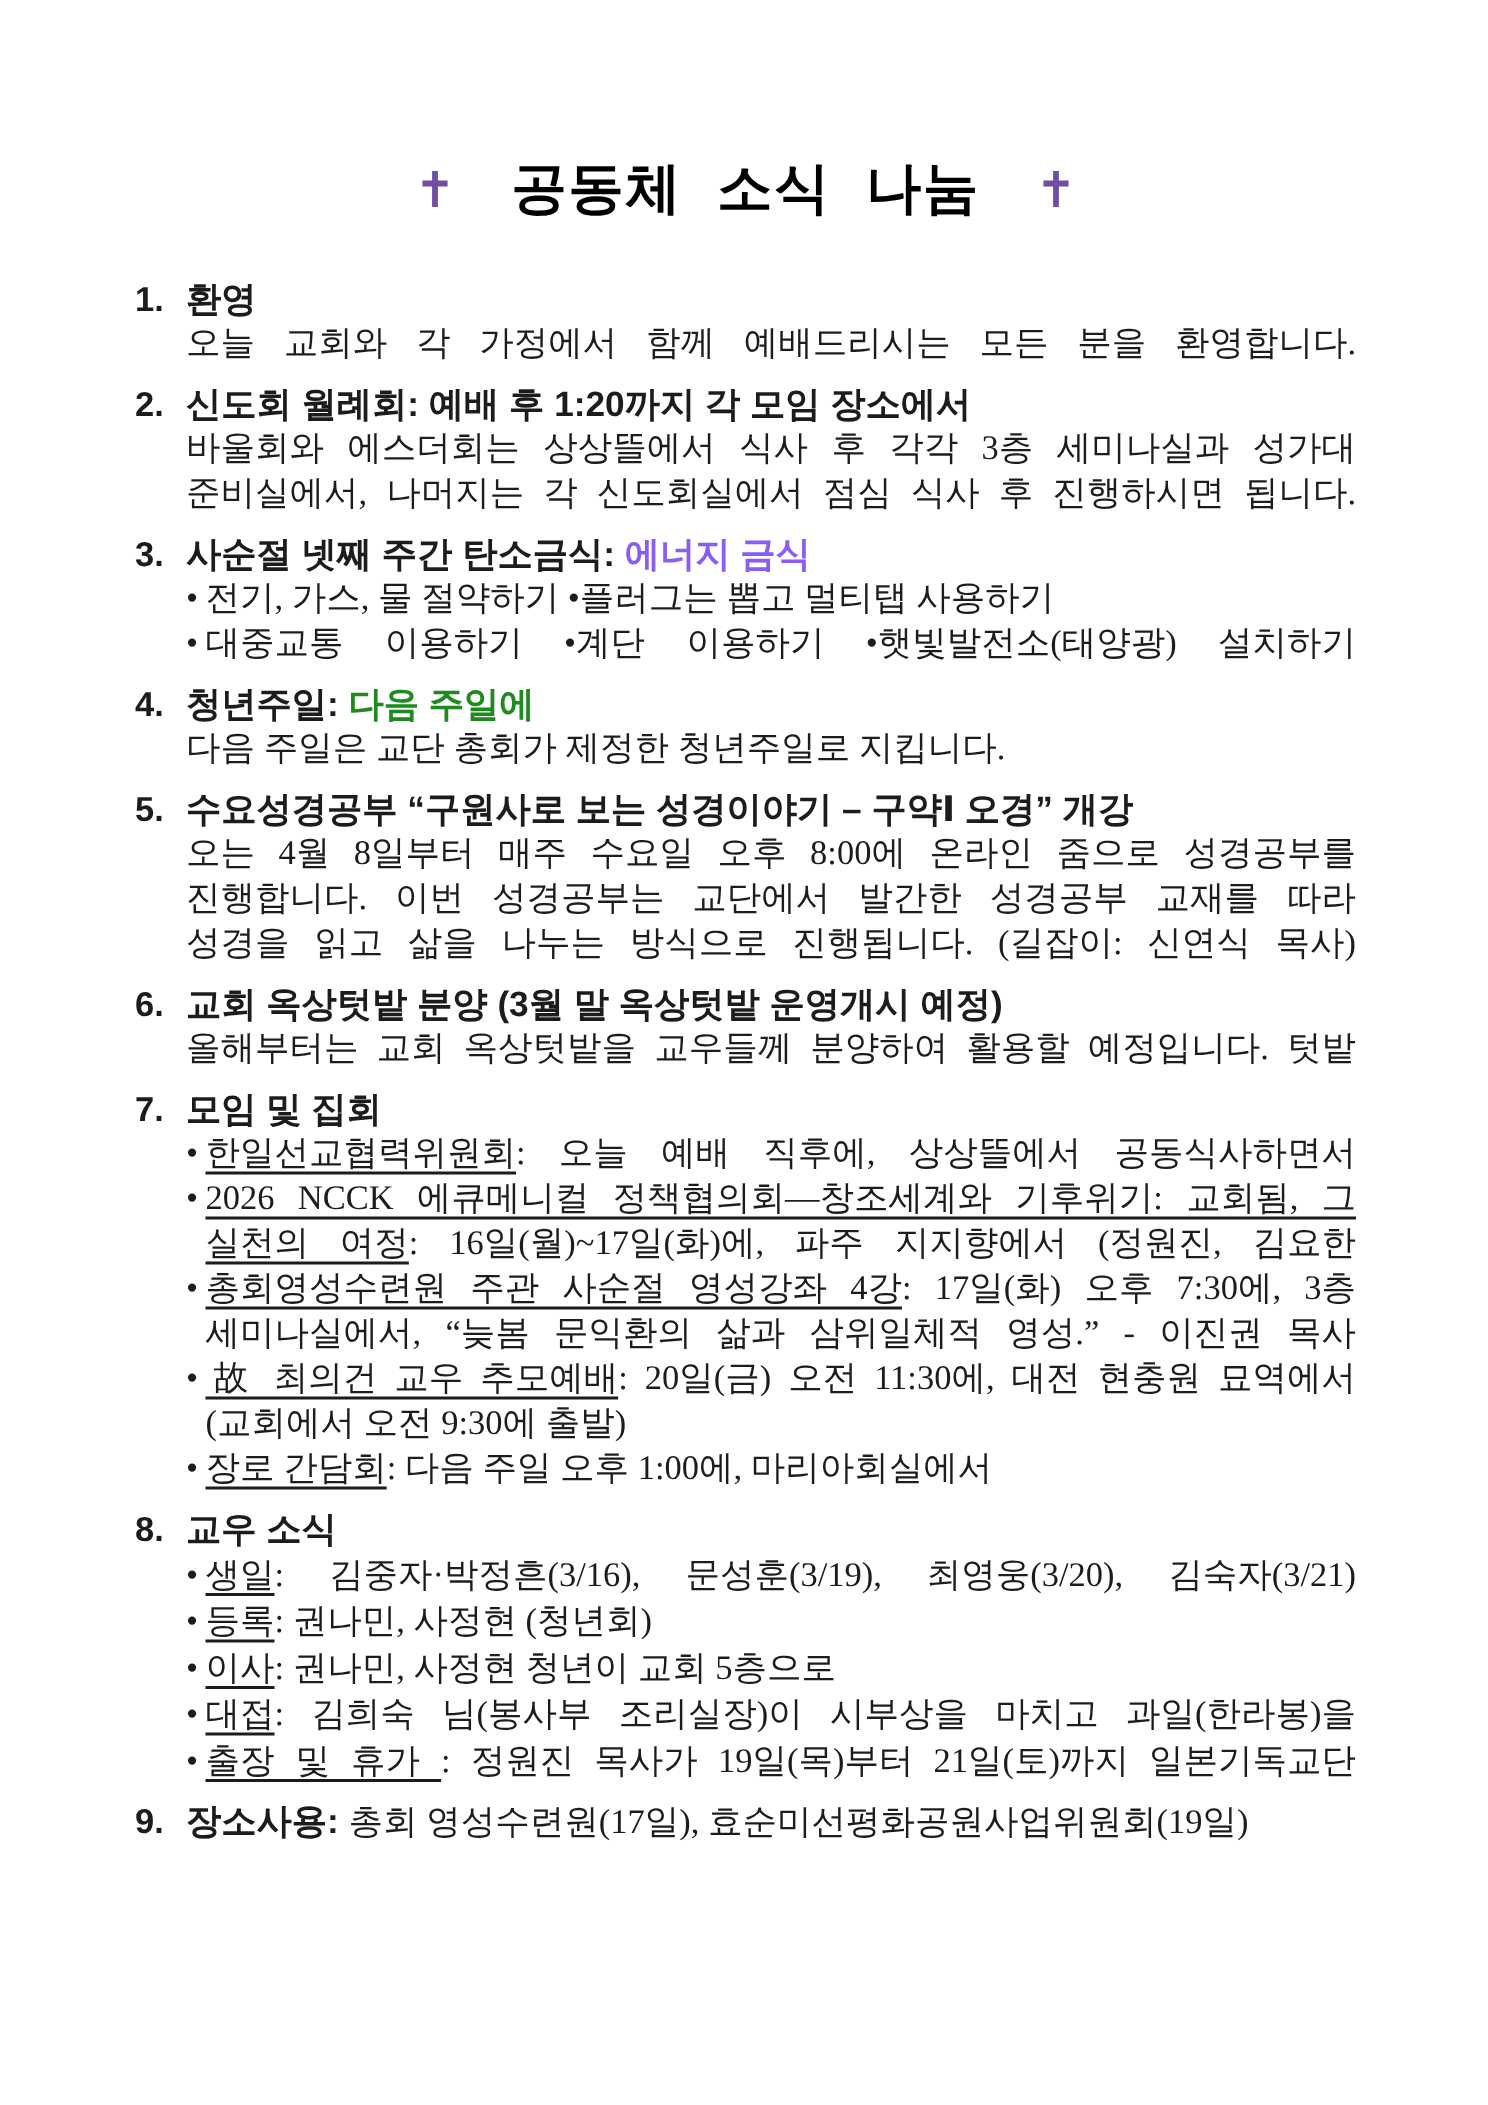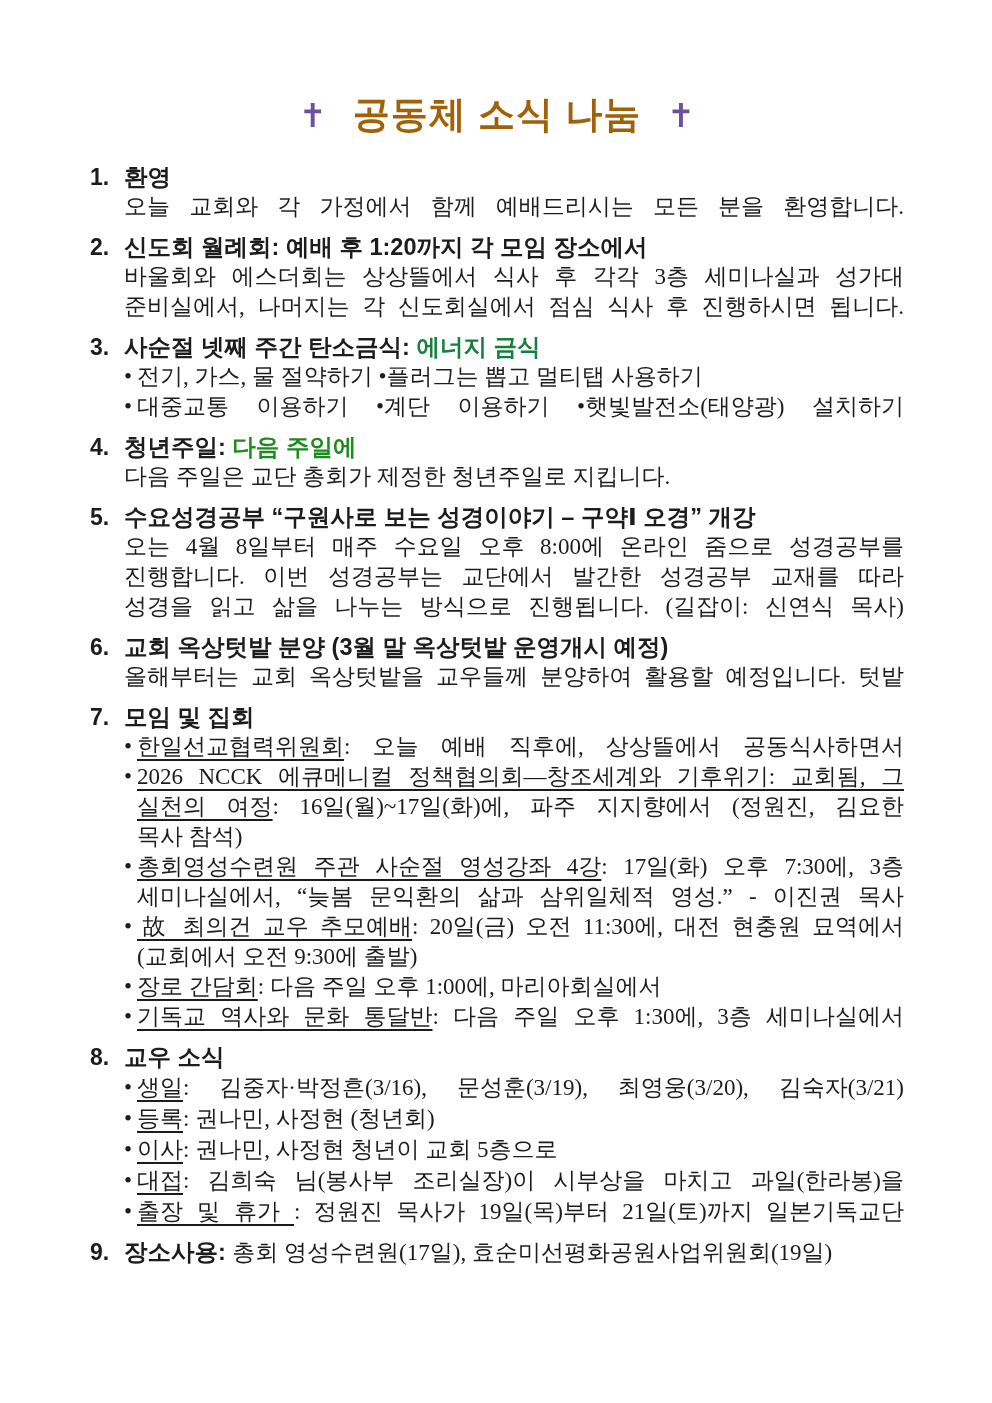--- a/index.html
+++ b/index.html
@@ -3,22 +3,22 @@
 <meta charset="utf-8">
 <style>
   html,body{margin:0;padding:0;background:#ffffff;}
   .page{
     width:992px;height:1403px;box-sizing:border-box;
     padding:84px 88px 0 90px;background:#ffffff;color:#1c1c1c;
     overflow:hidden;position:relative;
     font-family:"Liberation Serif","DejaVu Serif",serif;
   }
   .title-row{display:flex;justify-content:center;align-items:center;gap:20px;margin-bottom:16px;}
-  .title-text{font-family:Liberation Sans, sans-serif;font-weight:700;
-    font-size:37px;margin:6px;letter-spacing:1px;color:#a16207;}
+  .title-text{font-family:Liberation Mono, monospace;font-weight:700;
+    font-size:37px;margin:17px;letter-spacing:1px;color:#000000;}
   .cross{color:#6f4f9f;font-size:33px;line-height:1;font-family:"DejaVu Sans",sans-serif;font-weight:700;}
   #items{list-style:none;margin:0;padding:0;}
   .item{display:flex;margin-top:10px;}
   .item:first-child{margin-top:4px;}
   .num{flex:0 0 34px;font-family:"Liberation Sans","DejaVu Sans",sans-serif;
     font-weight:700;font-size:23px;line-height:30px;}
   .content{flex:1;min-width:0;}
   .line{font-size:23px;line-height:30px;}
   .heading{font-family:"Liberation Sans","DejaVu Sans",sans-serif;font-weight:700;font-size:23.5px;line-height:30px;}
   .j{text-align:justify;text-align-last:justify;}
@@ -51,21 +51,21 @@
         <span class="num">2.</span>
         <div class="content">
           <div class="line heading"><span>신도회 월례회: 예배 후 1:20까지 각 모임 장소에서</span></div>
           <div class="line j"><span>바울회와 에스더회는 상상뜰에서 식사 후 각각 3층 세미나실과 성가대</span></div>
           <div class="line j"><span>준비실에서, 나머지는 각 신도회실에서 점심 식사 후 진행하시면 됩니다.</span></div>
         </div>
       </li>
       <li class="item">
         <span class="num">3.</span>
         <div class="content">
-          <div class="line heading"><span>사순절 넷째 주간 탄소금식: </span><span class="seg-g" style="color: #15803d;">에너지 금식</span></div>
+          <div class="line heading"><span>사순절 넷째 주간 탄소금식: </span><span class="seg-g" style="color: #8b5cf6;">에너지 금식</span></div>
           <div class="line"><span class="bullet">•</span><span>전기, 가스, 물 절약하기 •플러그는 뽑고 멀티탭 사용하기</span></div>
           <div class="line j"><span class="bullet">•</span><span>대중교통 이용하기 •계단 이용하기 •햇빛발전소(태양광) 설치하기</span></div>
         </div>
       </li>
       <li class="item">
         <span class="num">4.</span>
         <div class="content">
           <div class="line heading"><span>청년주일: </span><span class="seg-g" style="color: rgb(30, 139, 30);">다음 주일에</span></div>
           <div class="line"><span>다음 주일은 교단 총회가 제정한 청년주일로 지킵니다.</span></div>
         </div>
@@ -86,27 +86,25 @@
           <div class="line j"><span>올해부터는 교회 옥상텃밭을 교우들께 분양하여 활용할 예정입니다. 텃밭</span></div>
         </div>
       </li>
       <li class="item">
         <span class="num">7.</span>
         <div class="content">
           <div class="line heading"><span>모임 및 집회</span></div>
           <div class="line j"><span class="bullet">•</span><span class="seg-u">한일선교협력위원회</span><span>: 오늘 예배 직후에, 상상뜰에서 공동식사하면서</span></div>
           <div class="line j"><span class="bullet">•</span><span class="seg-u">2026 NCCK 에큐메니컬 정책협의회—창조세계와 기후위기: 교회됨, 그</span></div>
           <div class="line j ind"><span class="seg-u">실천의 여정</span><span>: 16일(월)~17일(화)에, 파주 지지향에서 (정원진, 김요한</span></div>
-          <div class="line ind"><span>목사 참석)</span></div>
           <div class="line j"><span class="bullet">•</span><span class="seg-u">총회영성수련원 주관 사순절 영성강좌 4강</span><span>: 17일(화) 오후 7:30에, 3층</span></div>
           <div class="line j ind"><span>세미나실에서, “늦봄 문익환의 삶과 삼위일체적 영성.” - 이진권 목사</span></div>
           <div class="line j"><span class="bullet">•</span><span class="seg-u">故 최의건 교우 추모예배</span><span>: 20일(금) 오전 11:30에, 대전 현충원 묘역에서</span></div>
           <div class="line ind"><span>(교회에서 오전 9:30에 출발)</span></div>
           <div class="line"><span class="bullet">•</span><span class="seg-u">장로 간담회</span><span>: 다음 주일 오후 1:00에, 마리아회실에서</span></div>
-          <div class="line j"><span class="bullet">•</span><span class="seg-u">기독교 역사와 문화 통달반</span><span>: 다음 주일 오후 1:30에, 3층 세미나실에서</span></div>
         </div>
       </li>
       <li class="item">
         <span class="num">8.</span>
         <div class="content">
           <div class="line heading"><span>교우 소식</span></div>
           <div class="line j"><span class="bullet">•</span><span class="seg-bu">생일</span><span>: 김중자·박정흔(3/16), 문성훈(3/19), 최영웅(3/20), 김숙자(3/21)</span></div>
           <div class="line"><span class="bullet">•</span><span class="seg-bu">등록</span><span>: 권나민, 사정현 (청년회)</span></div>
           <div class="line"><span class="bullet">•</span><span class="seg-bu">이사</span><span>: 권나민, 사정현 청년이 교회 5층으로</span></div>
           <div class="line j"><span class="bullet">•</span><span class="seg-bu">대접</span><span>: 김희숙 님(봉사부 조리실장)이 시부상을 마치고 과일(한라봉)을</span></div>

